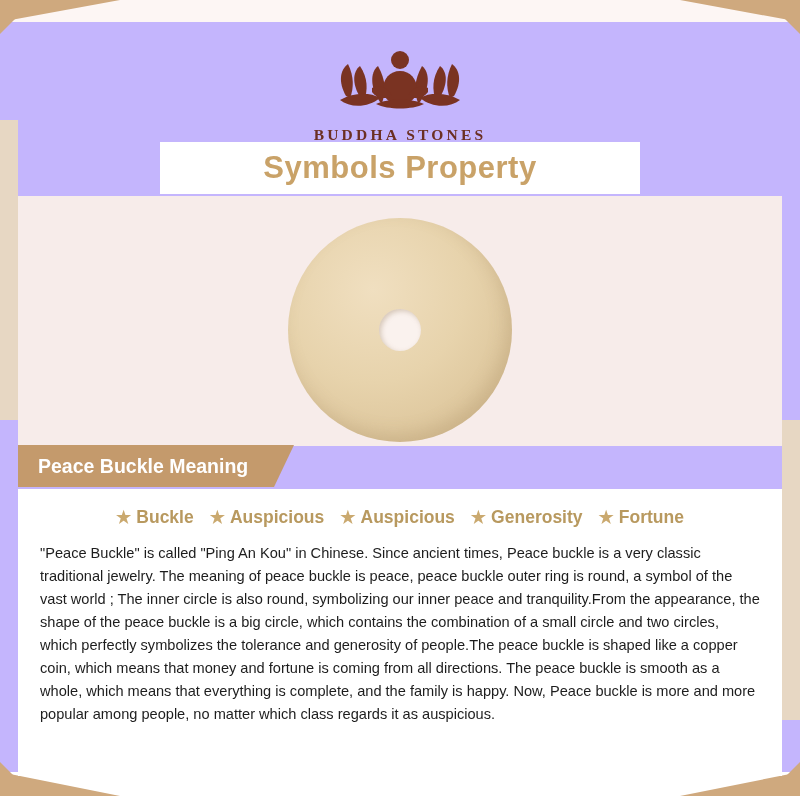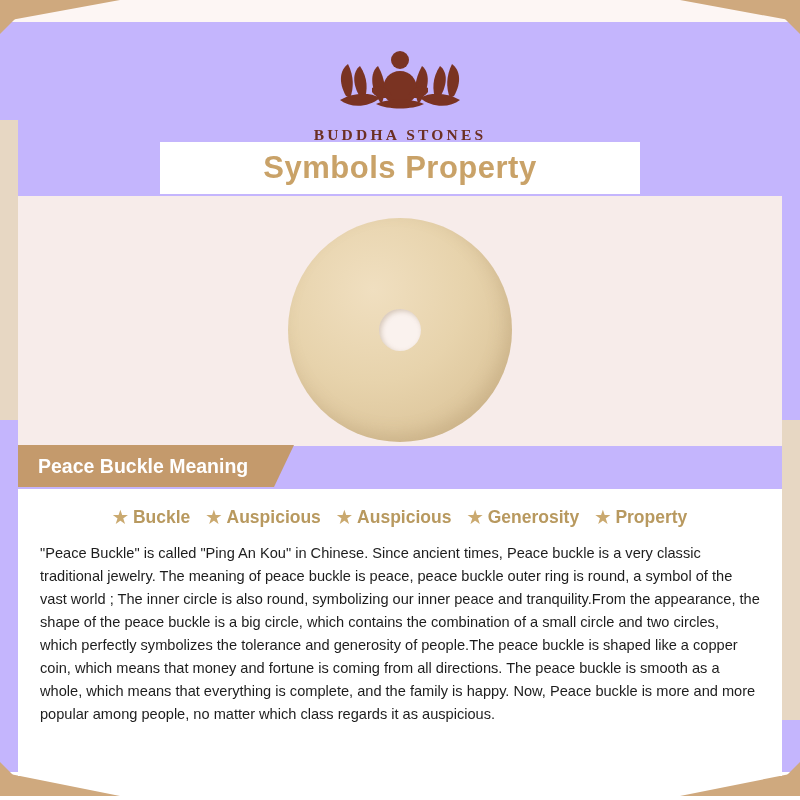--- a/index.html
+++ b/index.html
@@ -326,20 +326,20 @@
       <span class="kw">
         <span class="star">★</span>
         <span>Auspicious</span>
       </span>
       <span class="kw">
         <span class="star">★</span>
         <span>Generosity</span>
       </span>
       <span class="kw">
         <span class="star">★</span>
-        <span>Property</span>
+        <span>Fortune</span>
       </span>
     </div>
 
     <div class="paragraph">"Peace Buckle" is called "Ping An Kou" in Chinese. Since ancient times, Peace buckle is a very classic traditional jewelry. The meaning of peace buckle is peace, peace buckle outer ring is round, a symbol of the vast world ; The inner circle is also round, symbolizing our inner peace and tranquility.From the appearance, the shape of the peace buckle is a big circle, which contains the combination of a small circle and two circles, which perfectly symbolizes the tolerance and generosity of people.The peace buckle is shaped like a copper coin, which means that money and fortune is coming from all directions. The peace buckle is smooth as a whole, which means that everything is complete, and the family is happy. Now, Peace buckle is more and more popular among people, no matter which class regards it as auspicious.</div>
   </div>
 
 </div>
 
 </body></html>

